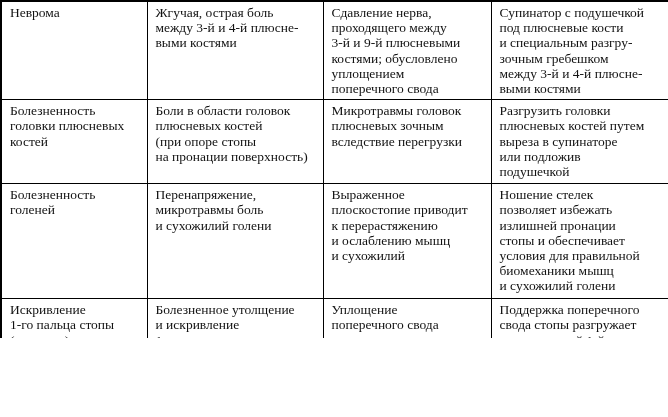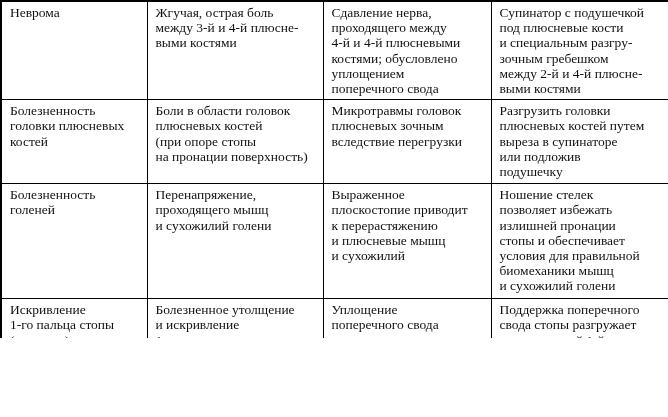--- a/index.html
+++ b/index.html
@@ -56,58 +56,58 @@
       <col class="c4">
     </colgroup>
     <tbody>
         <tr>
           <td>Неврома</td>
           <td>Жгучая, острая боль
 между 3-й и 4-й плюсне-
 выми костями</td>
           <td>Сдавление нерва,
 проходящего между
-4-й и 4-й плюсневыми
+3-й и 9-й плюсневыми
 костями; обусловлено
 уплощением
 поперечного свода</td>
           <td>Супинатор с подушечкой
 под плюсневые кости
 и специальным разгру-
 зочным гребешком
-между 2-й и 4-й плюсне-
+между 3-й и 4-й плюсне-
 выми костями</td>
         </tr>
         <tr>
           <td>Болезненность
 головки плюсневых
 костей</td>
           <td>Боли в области головок
 плюсневых костей
 (при опоре стопы
 на пронации поверхность)</td>
           <td>Микротравмы головок
 плюсневых зочным
 вследствие перегрузки</td>
           <td>Разгрузить головки
 плюсневых костей путем
 выреза в супинаторе
 или подложив
-подушечку</td>
+подушечкой</td>
         </tr>
         <tr>
           <td>Болезненность
 голеней</td>
           <td>Перенапряжение,
-проходящего мышц
+микротравмы боль
 и сухожилий голени</td>
           <td>Выраженное
 плоскостопие приводит
 к перерастяжению
-и плюсневые мышц
+и ослаблению мышц
 и сухожилий</td>
           <td>Ношение стелек
 позволяет избежать
 излишней пронации
 стопы и обеспечивает
 условия для правильной
 биомеханики мышц
 и сухожилий голени</td>
         </tr>
         <tr>

